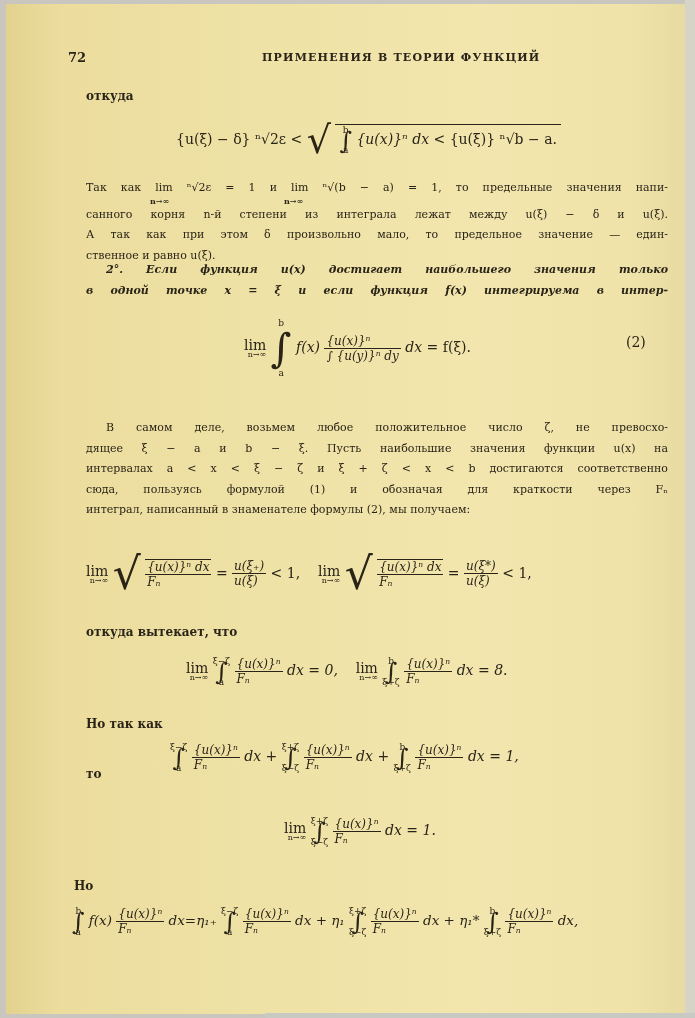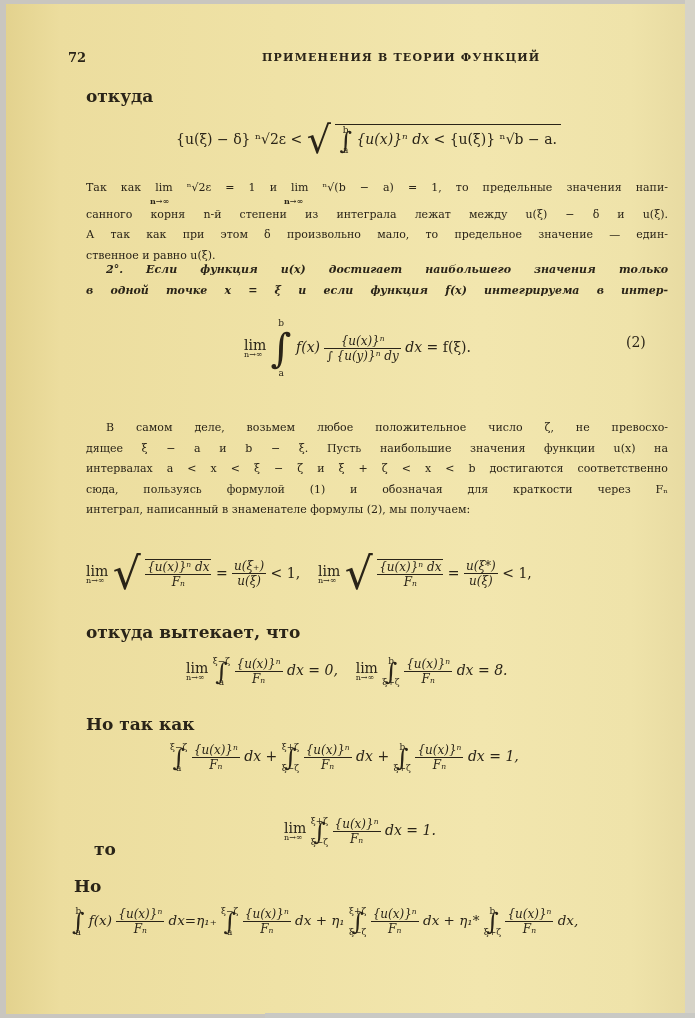--- a/index.html
+++ b/index.html
@@ -11,32 +11,32 @@
   }
   .page {
     position:absolute; left:6px; top:4px; width:679px; height:1010px;
     background:linear-gradient(90deg,#e3d28e 0%,#ecdd9e 8%,#efe2a6 40%,#f2e6ae 70%,#efe3aa 92%,#e8dba2 100%);
   }
   .bottom-strip { position:absolute; left:265px; top:1013px; width:430px; height:5px; background:#c9c9c4; }
   .right-strip { position:absolute; left:685px; top:0; width:10px; height:1018px; background:#d6d3c7; }
   .abs { position:absolute; white-space:nowrap;font-weight:bold; }
   .pg-num { left:68px; top:50px; font-size:13px; }
   .running { left:262px; top:51px; font-size:11px; letter-spacing:1.2px;text-align:center; }
-  .txt { font-size:17px; line-height:20px;text-align:right; }
+  .txt { font-size:12px; line-height:20px;text-align:right; }
   .para { position:absolute; left:86px; width:582px; font-size:11px; line-height:20.5px; text-align:justify; }
   .para .ln { display:block; white-space:nowrap; text-align:justify; text-align-last:justify; }
   .para .ln.last { text-align-last:left; }
   .bi { font-style:italic; font-weight:bold; }
   .m { font-style:italic; }
   .formula { position:absolute; font-size:14px; white-space:nowrap; }
-  .fr { display:inline-block; vertical-align:middle; text-align:center; }
+  .fr { display:inline-block; vertical-align:middle; text-align:left; }
   .fr .num { display:block; border-bottom:1px solid #2a2418; padding:0 2px; font-size:12px; }
   .fr .den { display:block; padding:0 2px; font-size:12px; }
   .int { font-size:24px; vertical-align:middle; }
-  .lim { display:inline-block; text-align:left; vertical-align:middle; }
+  .lim { display:inline-block; text-align:right; vertical-align:middle; }
   .lim .sub { display:block; font-size:8px; margin-top:-3px; }
   .lims { display:inline-block; vertical-align:middle; text-align:center; font-size:9px; line-height:10px; }
   .sq { border-top:1px solid #2a2418; }
   .eqnum { position:absolute; left:626px; top:334px; font-size:14px; }
 </style>
 </head>
 <body>
 
 <div class="page"></div>
 <div class="right-strip"></div>
@@ -126,21 +126,21 @@
   <span class="fr"><span class="num m">{u(x)}ⁿ</span><span class="den m">Fₙ</span></span>
   <span class="m">dx</span> <span>+</span>
   <span class="lims"><span>ξ+ζ</span><br><span class="int">∫</span><br><span>ξ−ζ</span></span>
   <span class="fr"><span class="num m">{u(x)}ⁿ</span><span class="den m">Fₙ</span></span>
   <span class="m">dx</span> <span>+</span>
   <span class="lims"><span>b</span><br><span class="int">∫</span><br><span>ξ+ζ</span></span>
   <span class="fr"><span class="num m">{u(x)}ⁿ</span><span class="den m">Fₙ</span></span>
   <span class="m">dx = 1,</span>
 </div>
 
-<div class="abs txt" style="left:86px;top:839px;margin-left:8px;">то</div>
+<div class="abs txt" style="left:86px;top:764px;">то</div>
 
 <div class="formula" style="left:284px;top:816px;">
   <span class="lim"><span>lim</span><span class="sub">n→∞</span></span>
   <span class="lims"><span>ξ+ζ</span><br><span class="int">∫</span><br><span>ξ−ζ</span></span>
   <span class="fr"><span class="num m">{u(x)}ⁿ</span><span class="den m">Fₙ</span></span>
   <span class="m">dx = 1.</span>
 </div>
 
 <div class="abs txt" style="left:74px;top:876px;">Но</div>
 

